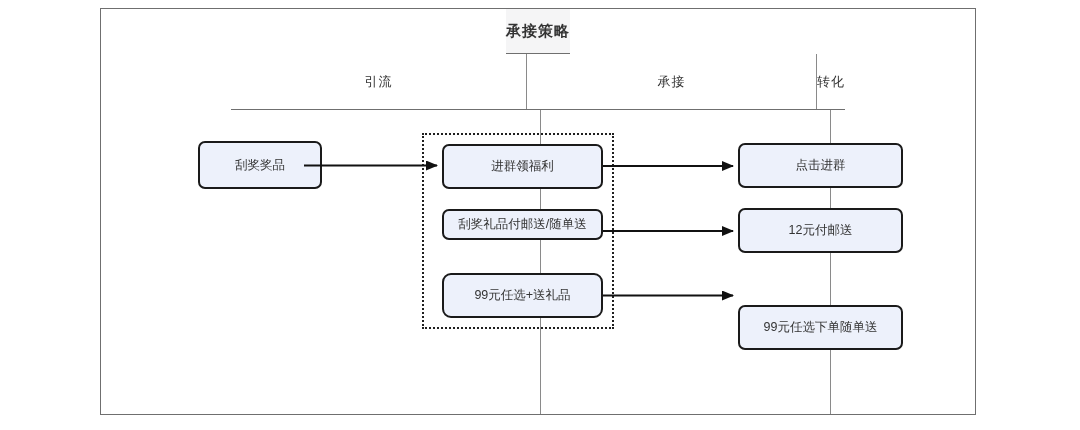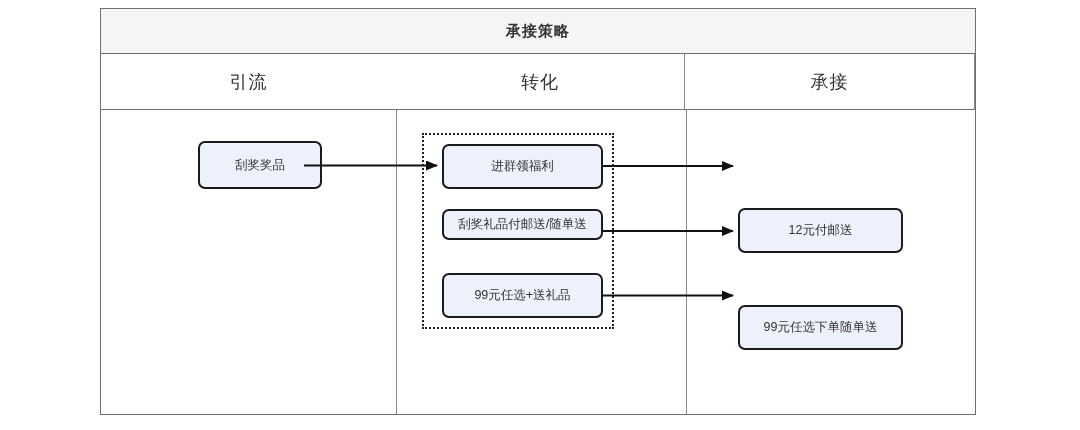--- a/index.html
+++ b/index.html
@@ -3,85 +3,86 @@
 <meta charset="utf-8">
 <style>
   html,body{margin:0;padding:0;background:#ffffff;}
   .page{
     position:relative;width:1080px;height:430px;background:#ffffff;
     font-family:"Liberation Sans","DejaVu Sans",sans-serif;color:#3a3a3a;
     overflow:hidden;
   }
   .frame{
     position:absolute;left:100px;top:8px;width:876px;height:407px;
-    border:1px solid #6f6f6f;box-sizing:border-box;display:flex;flex-direction:column;
+    border:1px solid #6f6f6f;box-sizing:border-box;display:flex;flex-direction:column;align-items:center;
   }
   .title-row{
     height:44px;flex:0 0 44px;background:#f5f5f6;border-bottom:1px solid #6f6f6f;
     display:flex;align-items:center;justify-content:center;
     font-size:15px;font-weight:bold;color:#333;letter-spacing:1px;
   }
   .header-row{
     height:55px;flex:0 0 55px;border-bottom:1px solid #6f6f6f;display:flex;
   }
   .header-cell{
     display:flex;align-items:center;justify-content:center;
-    font-size:18px;color:#333;box-sizing:border-box;letter-spacing:1px;
+    font-size:13px;color:#333;box-sizing:border-box;letter-spacing:1px;
   }
   .body-row{flex:1;display:flex;}
   .body-cell{box-sizing:border-box;}
   .c1{width:295px;}
   .c2{width:291px;border-left:1px solid #8a8a8a;border-right:1px solid #8a8a8a;}
   .c3{flex:1;}
   .node{
     position:absolute;box-sizing:border-box;
     background:#edf1fb;border:2px solid #1a1a1a;border-radius:7px;
     display:flex;align-items:center;justify-content:center;
     font-size:12.5px;color:#333;z-index:3;white-space:nowrap;
   }
   .dotted-group{
     position:absolute;left:422px;top:133px;width:192px;height:196px;
     border:2px dotted #1f1f1f;box-sizing:border-box;background:transparent;z-index:2;
   }
   .n-source{left:198px;top:141px;width:124px;height:48px;}
   .n-mid1{left:442px;top:144px;width:161px;height:45px;}
   .n-mid2{left:442px;top:209px;width:161px;height:31px;}
-  .n-mid3{left:442px;top:273px;width:161px;height:45px;}
+  .n-mid3{left:442px;top:273px;width:161px;height:45px;border-radius:9px;}
   .n-right1{left:738px;top:143px;width:165px;height:45px;}
   .n-right2{left:738px;top:208px;width:165px;height:45px;}
   .n-right3{left:738px;top:273px;width:165px;height:45px;margin-top:32px;}
   svg.arrows{position:absolute;left:0;top:0;z-index:4;pointer-events:none;}
 </style>
 </head>
 <body>
 
 <div class="page">
 
   <div class="frame">
     <div class="title-row">承接策略</div>
     <div class="header-row">
       <div class="header-cell c1">引流</div>
+      <div class="header-cell c2">承接</div>
       <div class="header-cell c3">转化</div>
-      <div class="header-cell c2">承接</div>
     </div>
     <div class="body-row">
       <div class="body-cell c1"></div>
       <div class="body-cell c2"></div>
       <div class="body-cell c3"></div>
     </div>
   </div>
 
   <div class="dotted-group"></div>
 
   <div class="node n-source">刮奖奖品</div>
 
   <div class="node n-mid1">进群领福利</div>
   <div class="node n-mid2">刮奖礼品付邮送/随单送</div>
   <div class="node n-mid3">99元任选+送礼品</div>
 
+  <div class="node n-right1">点击进群</div>
   <div class="node n-right2">12元付邮送</div>
   <div class="node n-right3">99元任选下单随单送</div>
 
   <svg class="arrows" width="1080" height="430" viewBox="0 0 1080 430">
     <defs>
       <marker id="arrowhead" markerUnits="userSpaceOnUse" markerWidth="12" markerHeight="10" refX="11" refY="5" orient="auto">
         <path d="M0,0 L12,5 L0,10 Z" fill="#111111"></path>
       </marker>
     </defs>
     <line x1="304" y1="165.5" x2="437" y2="165.5" stroke="#111111" stroke-width="1.8" marker-end="url(#arrowhead)"></line>

